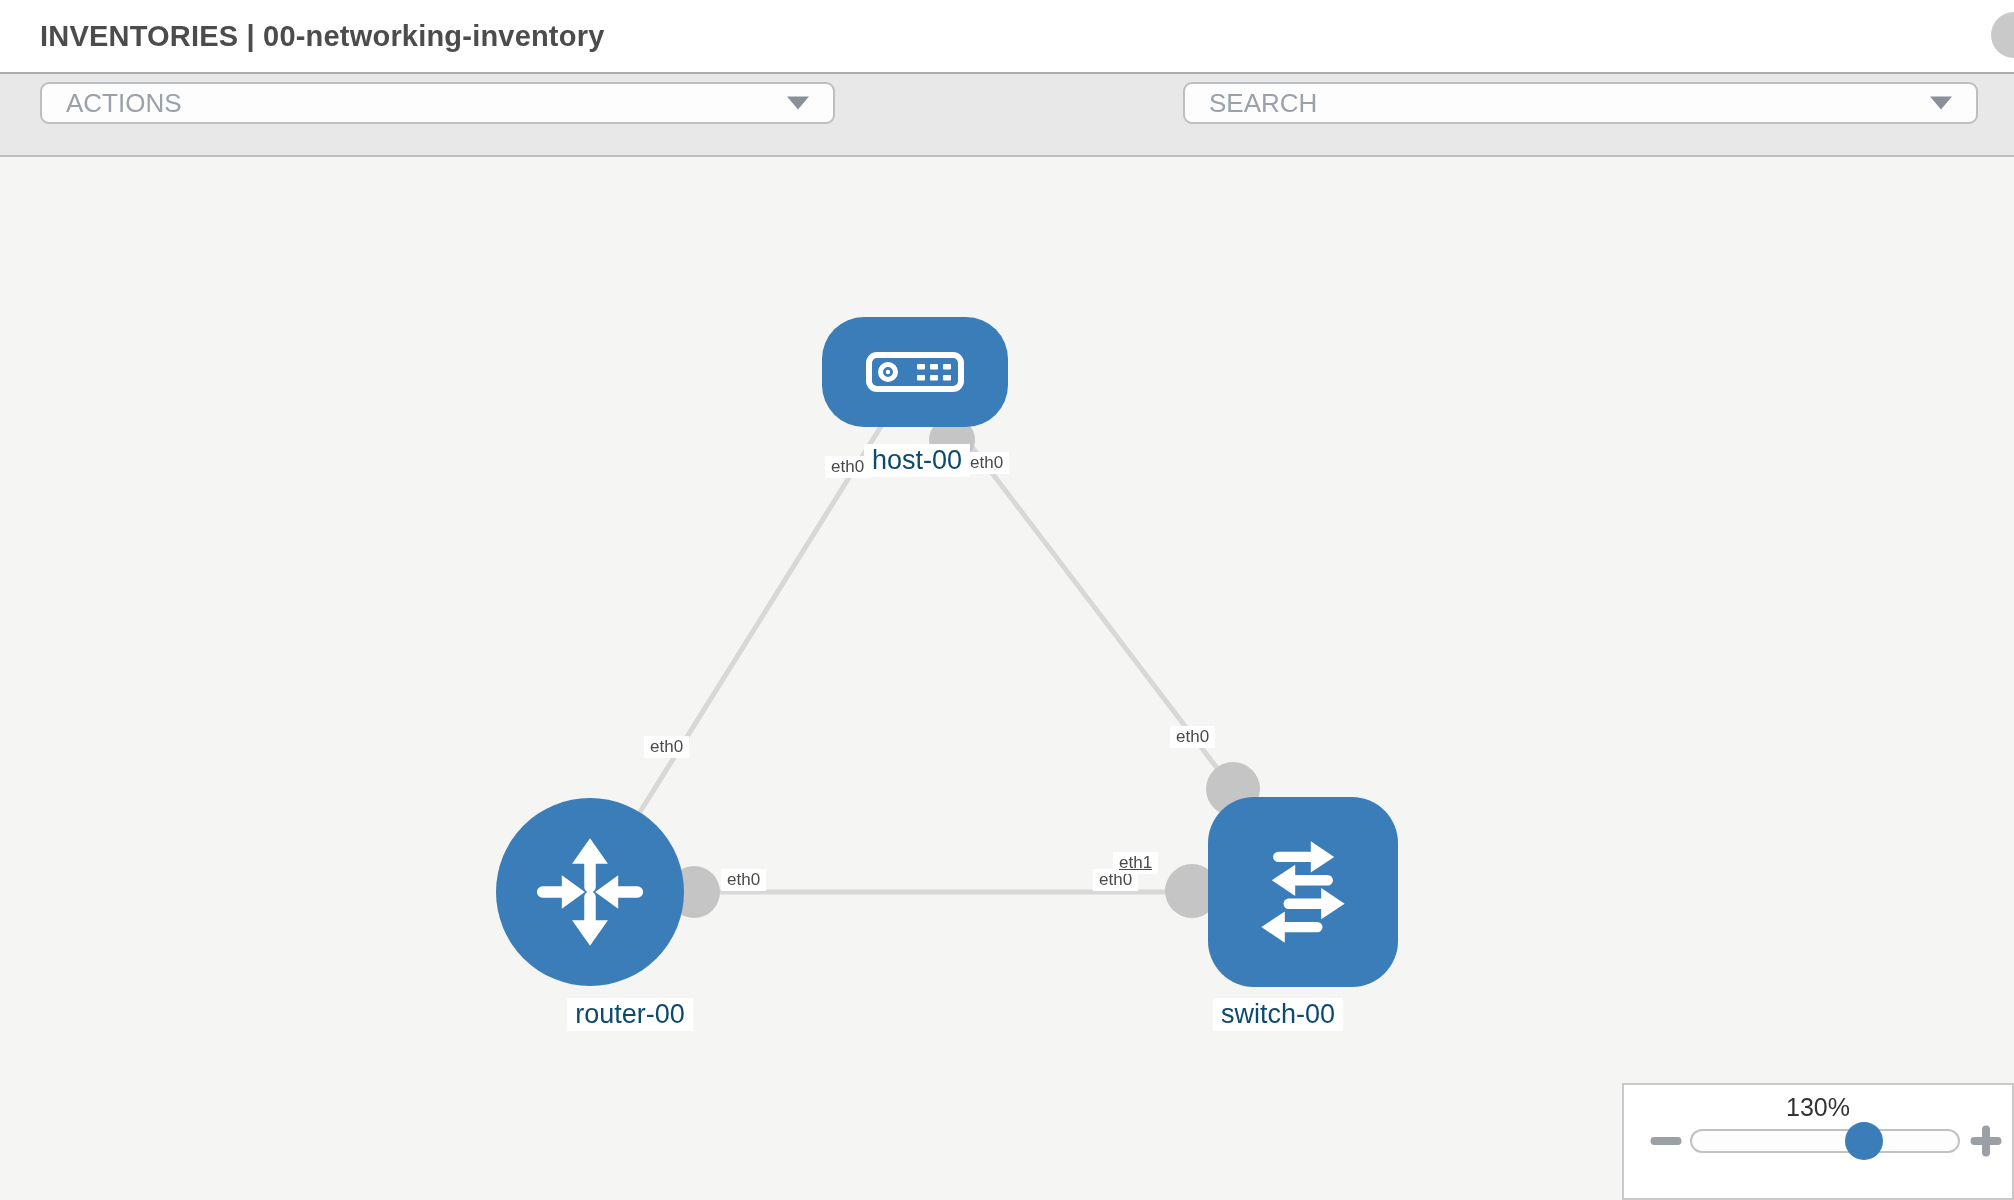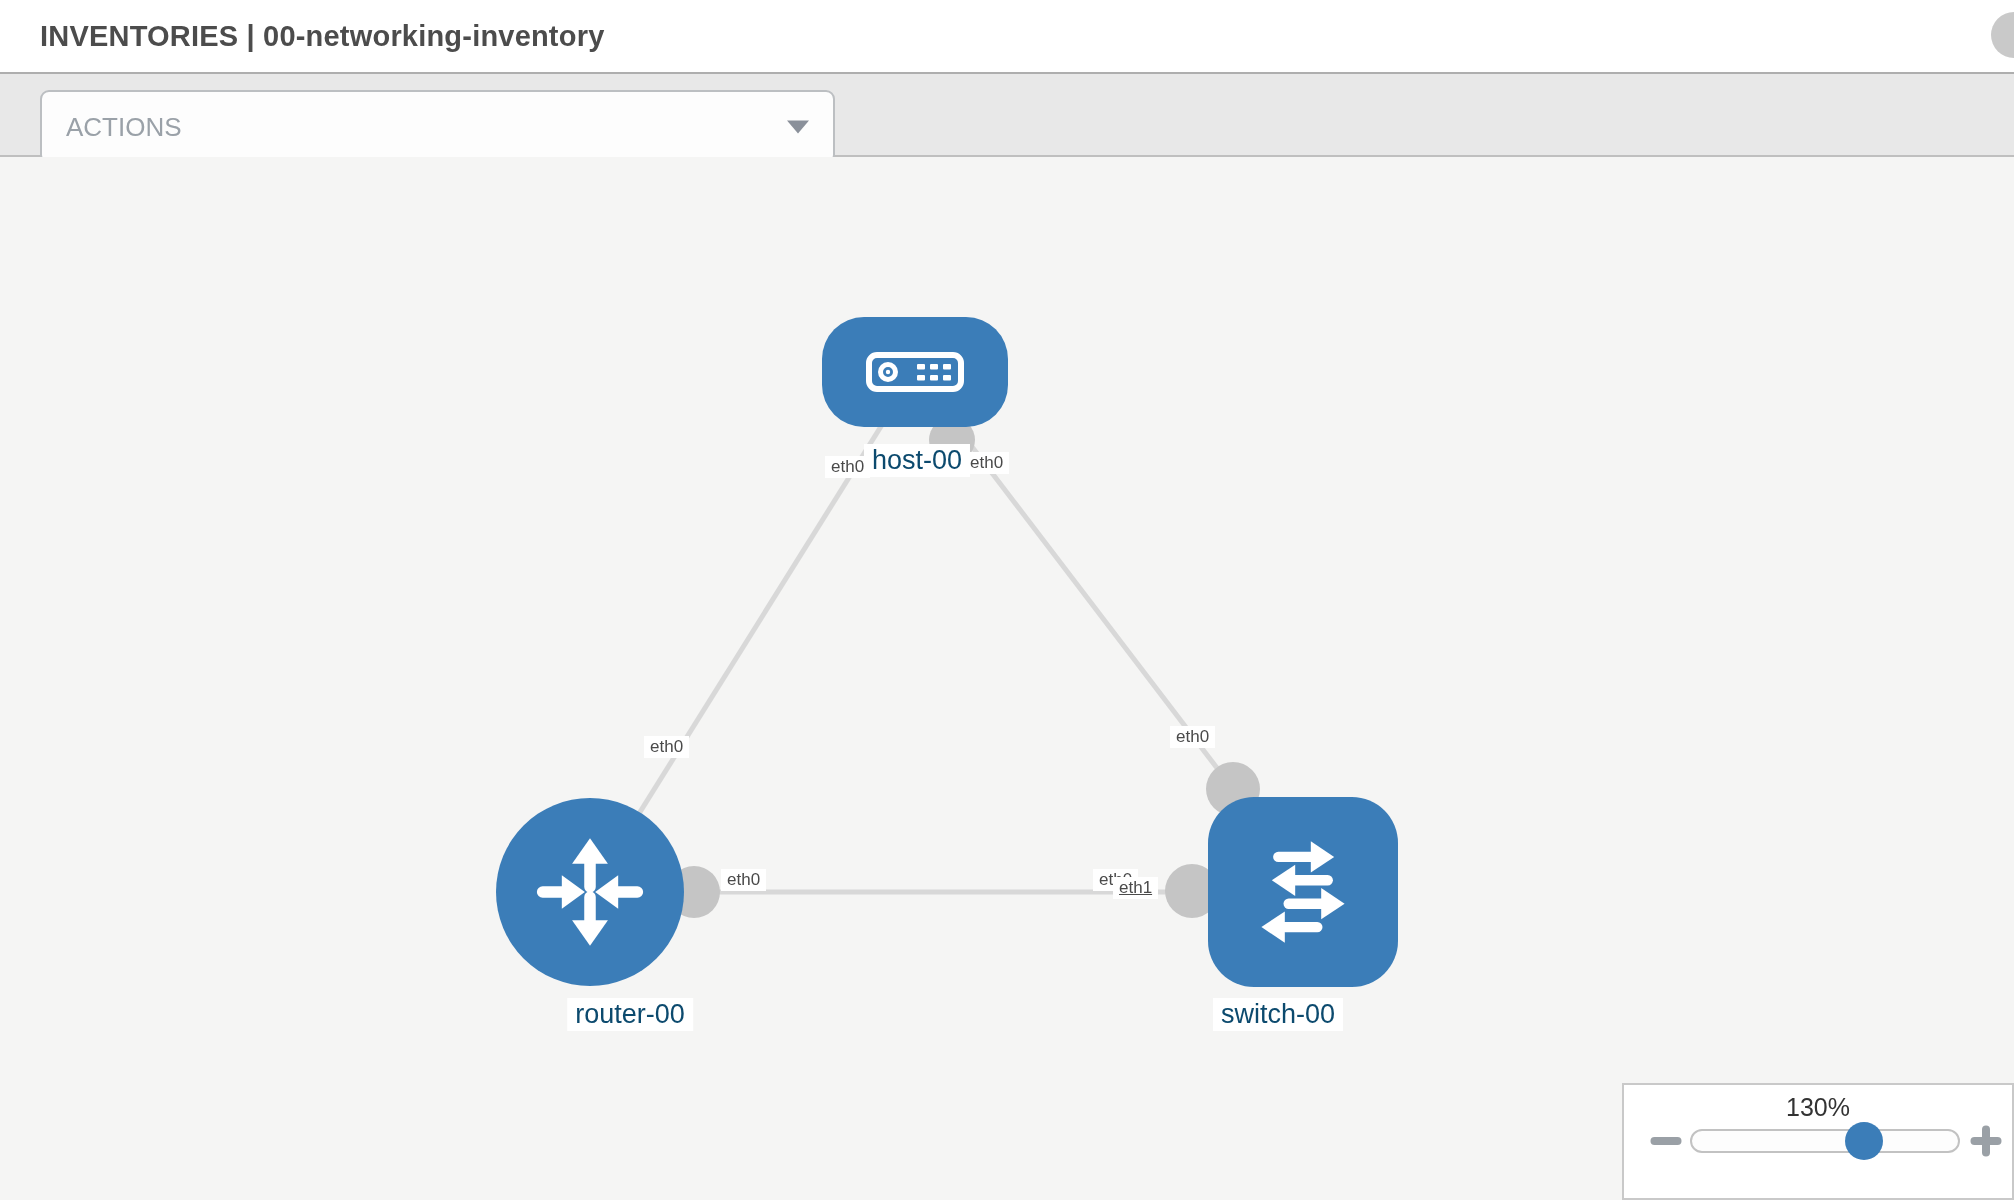--- a/index.html
+++ b/index.html
@@ -14,21 +14,21 @@
       background:#c9c9c9;cursor:pointer;}
   .close-icon{position:absolute;left:50%;top:50%;width:100%;height:100%;}
   .close-icon::before,.close-icon::after{content:"";position:absolute;left:50%;top:50%;
       width:26px;height:8px;border-radius:3px;background:#fff;}
   .close-icon::before{transform:translate(-50%,-50%) rotate(45deg);}
   .close-icon::after{transform:translate(-50%,-50%) rotate(-45deg);}
 
   
   .toolbar{position:absolute;left:0;top:72px;width:100%;height:85px;background:#e8e8e8;
       border-top:2px solid #aeaeae;border-bottom:2px solid #bfbfbf;box-sizing:border-box;}
-  .combo{position:absolute;top:16px;height:74px;background:#fdfdfd;border:2px solid #bcbfc2;
+  .combo{position:absolute;top:8px;height:42px;background:#fdfdfd;border:2px solid #bcbfc2;
       border-radius:9px;box-sizing:border-box;display:flex;align-items:center;
       padding:0 24px;color:#9aa1a8;font-size:26px;cursor:pointer;}
   .combo-actions{left:40px;width:795px;}
   .combo-search{left:1183px;width:795px;}
   .caret{position:absolute;right:24px;top:50%;transform:translateY(-50%);width:0;height:0;
       border-left:11px solid transparent;border-right:11px solid transparent;
       border-top:13px solid #8a909a;}
   .tool-icon{position:absolute;top:91px;width:46px;height:46px;display:flex;
       align-items:center;justify-content:center;cursor:pointer;}
   .tool-icon svg{width:40px;height:40px;fill:#8a909a;}
@@ -54,21 +54,21 @@
       padding:1px 6px;white-space:nowrap;}
   .label-host{left:917px;top:287px;}
   .label-router{left:590px;top:841px;margin-left:40px;}
   .label-switch{left:1278px;top:841px;text-align:right;}
   .port-host-left{left:825px;top:299px;}
   .port-host-right{left:964px;top:295px;}
   .port-router-top{left:644px;top:579px;}
   .port-switch-top{left:1170px;top:569px;}
   .port-router-right{left:721px;top:712px;}
   .port-switch-back{left:1093px;top:712px;}
-  .port-switch-front{left:1113px;top:720px;z-index:4;text-decoration:underline;}
+  .port-switch-front{left:1113px;top:695px;z-index:4;text-decoration:underline;}
 
   
   .zoom-panel{position:absolute;left:1622px;top:1083px;width:392px;height:117px;
       background:#fff;border:2px solid #c9c9c9;box-sizing:border-box;z-index:5;}
   .zoom-percent{position:absolute;left:0;top:8px;width:100%;text-align:center;
       font-size:25px;color:#333;}
   .zoom-btn{position:absolute;width:36px;height:36px;cursor:pointer;}
   .zoom-out-button{left:24px;top:38px;}
   .zoom-in-button{left:344px;top:38px;}
   .bar{position:absolute;left:50%;top:50%;background:#9aa0a6;border-radius:4px;}
@@ -101,20 +101,24 @@
     </svg>
   </div>
   <div class="tool-icon icon-key">
     <svg viewBox="0 0 512 512">
       <g transform="translate(512,0) scale(-1,1)">
         <path d="M512 176.001C512 273.203 433.202 352 336 352c-11.22 0-22.19-1.062-32.827-3.069l-24.012 27.014A23.999 23.999 0 0 1 261.223 384H224v40c0 13.255-10.745 24-24 24h-40v40c0 13.255-10.745 24-24 24H24c-13.255 0-24-10.745-24-24v-78.059c0-6.365 2.529-12.47 7.029-16.971l161.802-161.802C163.108 213.814 160 195.271 160 176 160 78.798 238.797.001 335.999 0 433.488-.001 512 78.511 512 176.001zM336 128c0 26.51 21.49 48 48 48s48-21.49 48-48-21.49-48-48-48-48 21.49-48 48z"></path>
       </g>
     </svg>
   </div>
 
+  <div class="combo combo-search">
+    <span>SEARCH</span>
+    <span class="caret"></span>
+  </div>
 </div>
 
 <div class="canvas">
 
   <svg class="links-svg" width="2014" height="1043" viewBox="0 0 2014 1043">
     <line x1="915" y1="215" x2="590" y2="735"></line>
     <line x1="915" y1="215" x2="1233" y2="632"></line>
     <line x1="590" y1="735" x2="1303" y2="735"></line>
     <circle cx="952" cy="283" r="23"></circle>
     <circle cx="694" cy="735" r="26"></circle>

